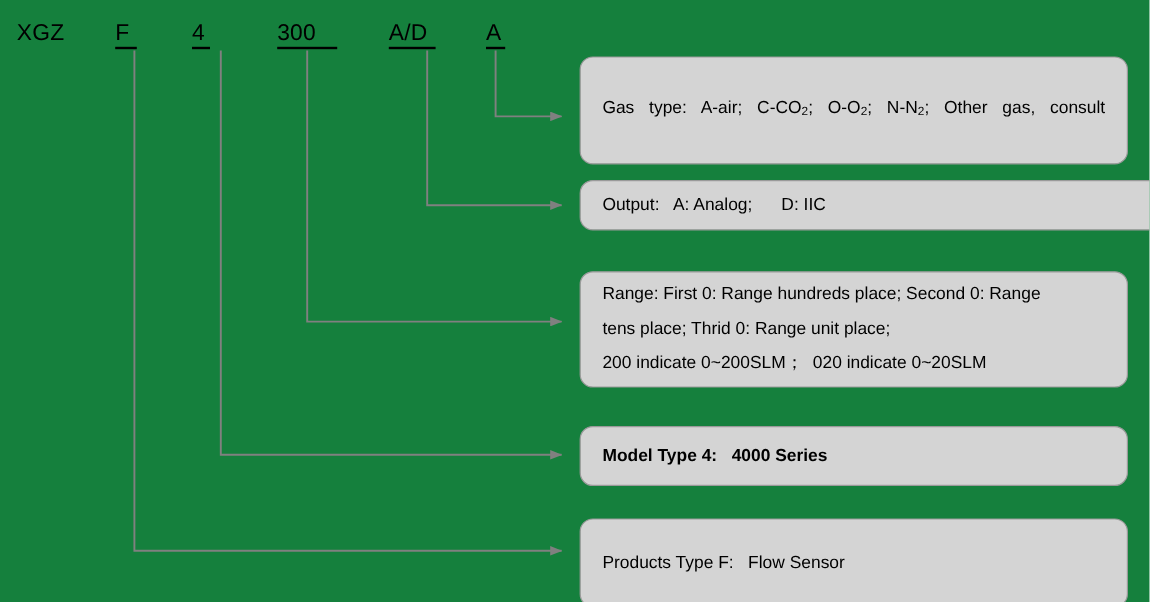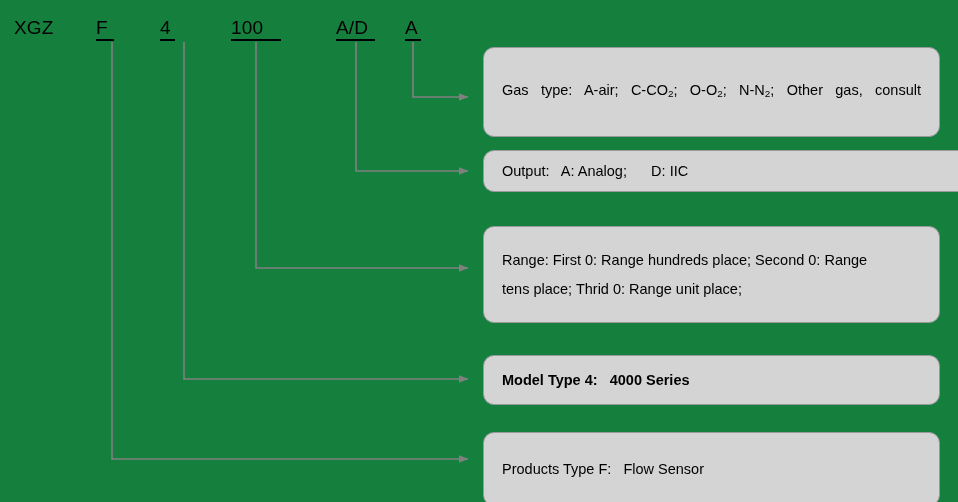--- a/index.html
+++ b/index.html
@@ -82,22 +82,22 @@
   #box-range .callout-line { line-height: 29px; }
 </style>
 </head>
 <body>
 
 <div id="diagram">
 
   <span class="code-token" style="left:14px;  top:18px;">XGZ</span>
   <span class="code-token underlined" style="left:96px;  top:18px; width:18px;">F</span>
   <span class="code-token underlined" style="left:160px; top:18px; width:15px;">4</span>
-  <span class="code-token underlined" style="left:231px; top:18px; width:50px;">100</span>
-  <span class="code-token underlined" style="left:336px; top:18px; width:39px;">A/D</span>
+  <span class="code-token underlined" style="left:231px; top:18px; width:50px;">300</span>
+  <span class="code-token underlined" style="left:324px; top:18px; width:39px;">A/D</span>
   <span class="code-token underlined" style="left:405px; top:18px; width:16px;">A</span>
 
   <svg id="connectors" viewBox="0 0 958 502">
     <defs>
       <marker id="ah" markerWidth="10" markerHeight="8" refX="9.5" refY="4" orient="auto" markerUnits="userSpaceOnUse">
         <path d="M 0 0 L 10 4 L 0 8 z" fill="#808080"></path>
       </marker>
     </defs>
     <path d="M 413 42 L 413 97 L 468 97" fill="none" stroke="#808080" stroke-width="1.6" marker-end="url(#ah)"></path>
     <path d="M 356 42 L 356 171 L 468 171" fill="none" stroke="#808080" stroke-width="1.6" marker-end="url(#ah)"></path>
@@ -110,20 +110,21 @@
     <div class="callout-line justify"><span>Gas  type: A-air;  C-CO</span><sub>2</sub><span>;  O-O</span><sub>2</sub><span>;  N-N</span><sub>2</sub><span>;  Other  gas,  consult</span></div>
   </div>
 
   <div class="callout" id="box-output">
     <div class="callout-line">Output:   A: Analog;      D: IIC</div>
   </div>
 
   <div class="callout" id="box-range">
     <div class="callout-line">Range: First 0: Range hundreds place; Second 0: Range</div>
     <div class="callout-line">tens place; Thrid 0: Range unit place;</div>
+    <div class="callout-line">200 indicate 0~200SLM；  020 indicate 0~20SLM</div>
   </div>
 
   <div class="callout" id="box-model">
     <div class="callout-line">Model Type 4:   4000 Series</div>
   </div>
 
   <div class="callout" id="box-products">
     <div class="callout-line">Products Type F:   Flow Sensor</div>
   </div>
 

